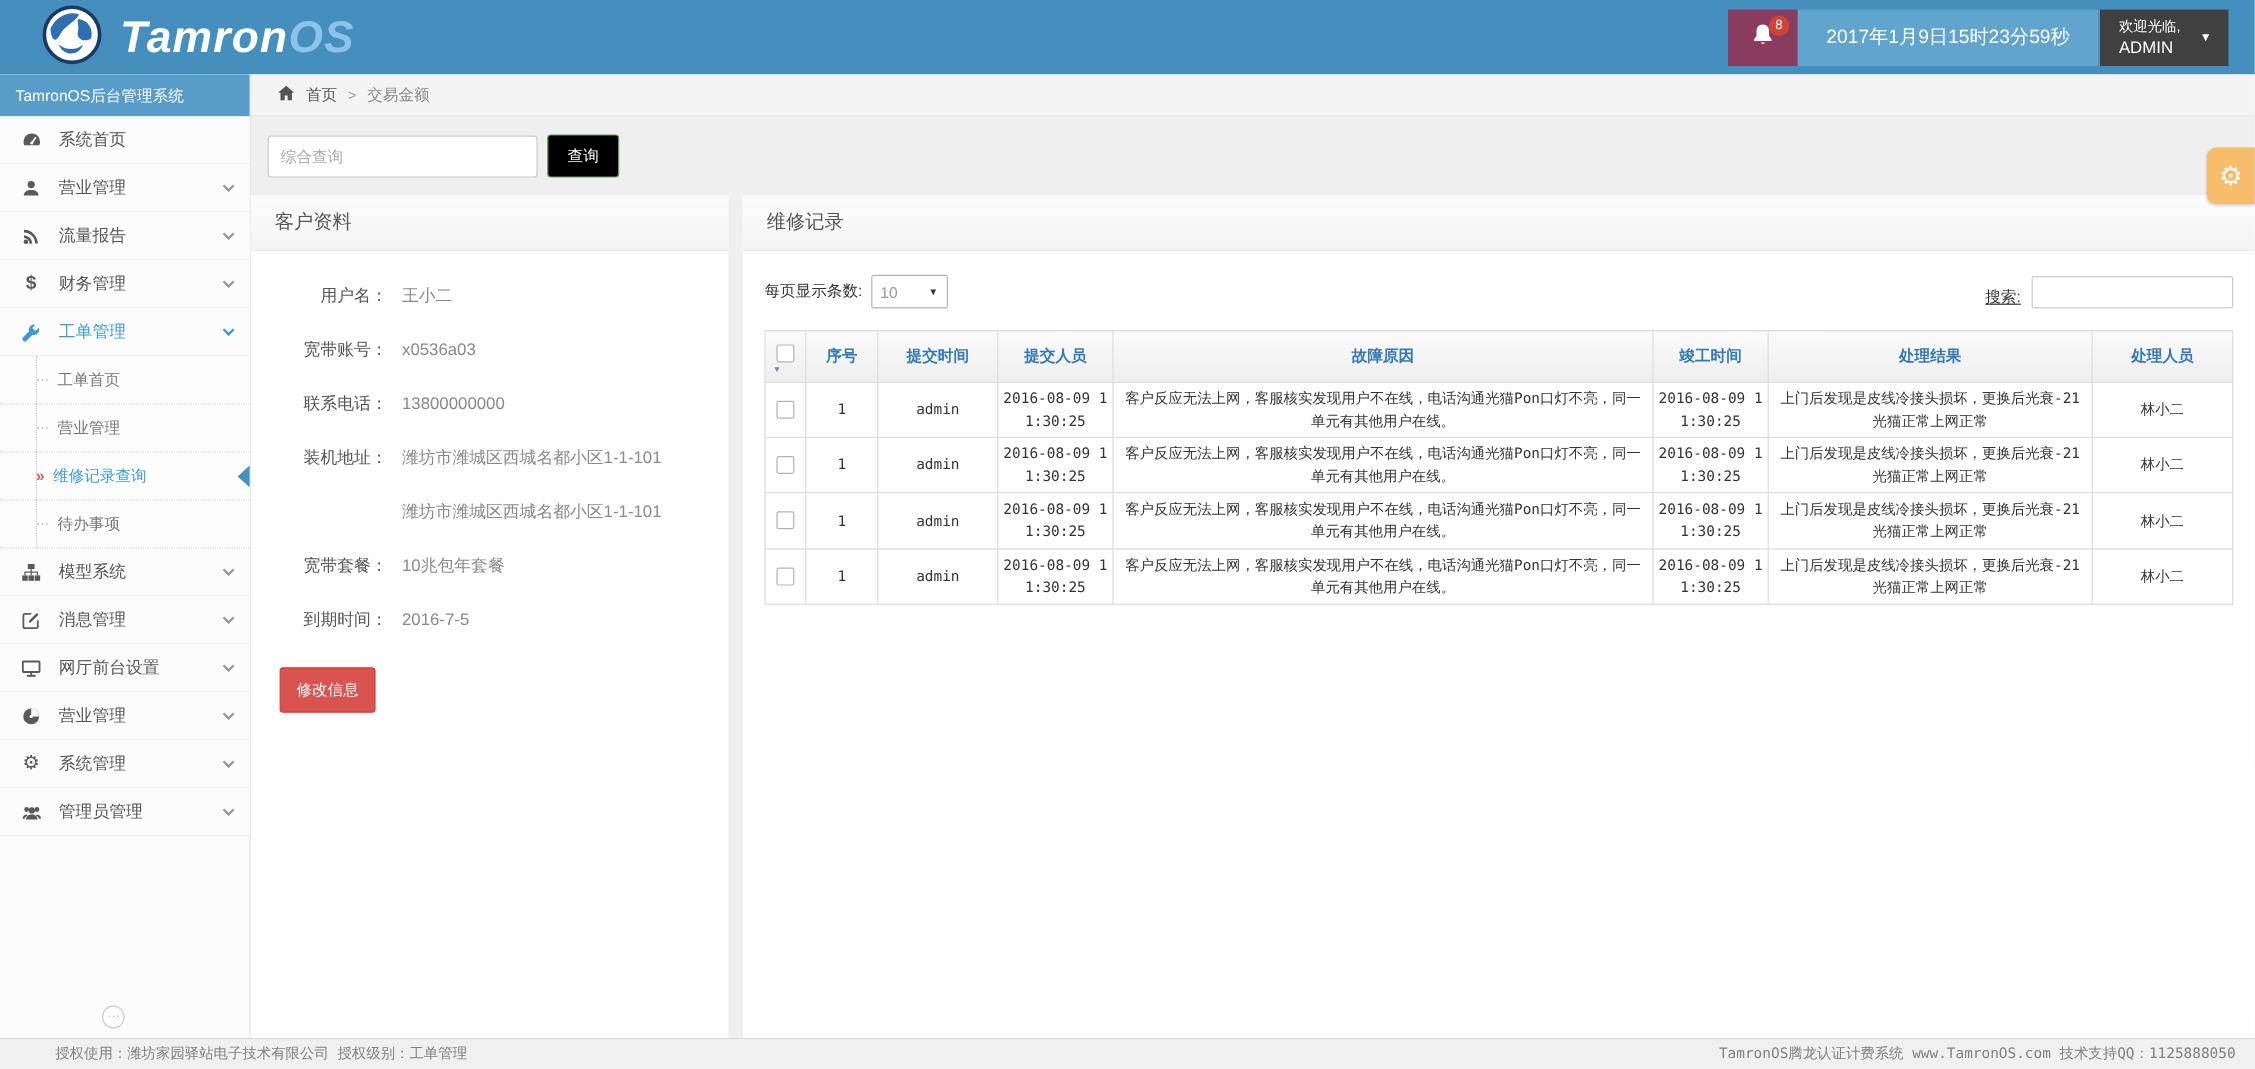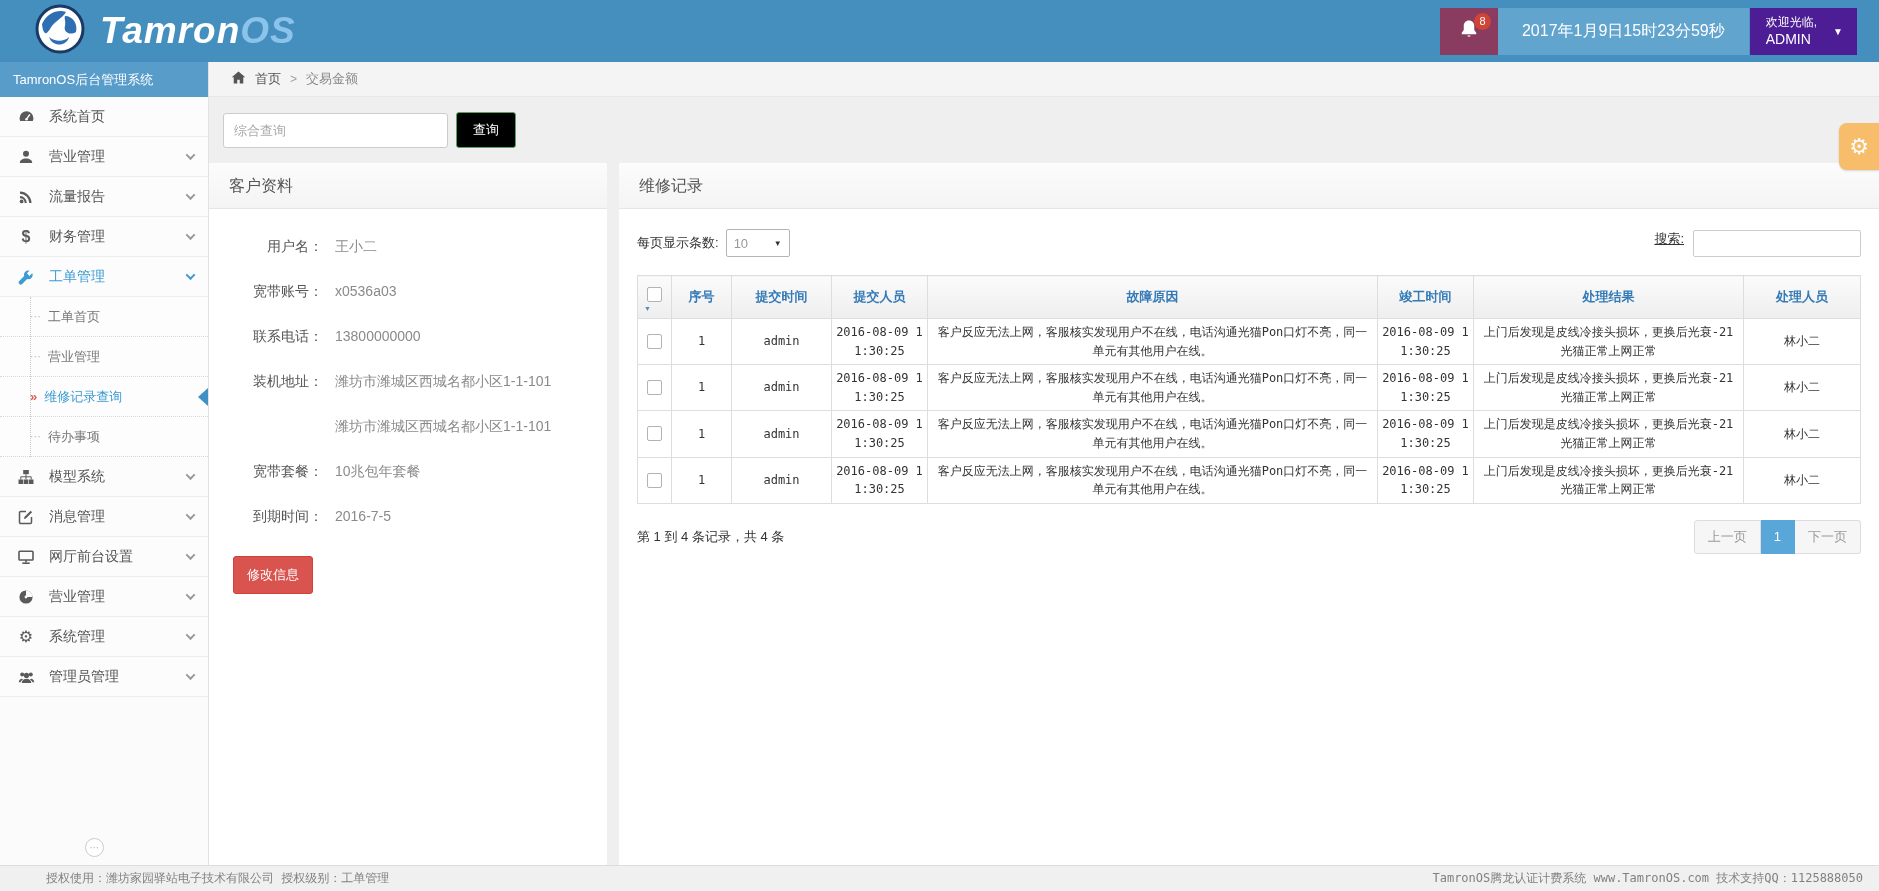--- a/index.html
+++ b/index.html
@@ -8,21 +8,21 @@
 
   
   .topbar { height:62px; background:#458fbf; display:flex; justify-content:space-between; align-items:center; flex:none; }
   .brand { display:flex; align-items:center; padding-left:34px; gap:14px; cursor:pointer; }
   .brand-text { font-size:37px; font-weight:bold; font-style:italic; color:#fff; letter-spacing:1px; }
   .brand-text .os { color:#8cc3ea; }
   .topbar-right { display:flex; align-items:stretch; height:47px; margin-right:22px; }
   .notif { width:58px; background:#8a3c60; display:flex; align-items:center; justify-content:center; position:relative; cursor:pointer; }
   .badge { position:absolute; top:5px; right:7px; background:#cf4436; color:#fff; border-radius:50%; width:17px; height:17px; font-size:11px; line-height:17px; text-align:center; }
   .datetime { background:#61a4ce; color:#fff; font-size:16px; display:flex; align-items:center; padding:0 24px; }
-  .admin-box { background:#4c1d95; border-left:1px solid #4f95c2; color:#fff; display:flex; align-items:center; padding:0 14px 0 16px; gap:16px; cursor:pointer; }
+  .admin-box { background:#404040; border-left:1px solid #4f95c2; color:#fff; display:flex; align-items:center; padding:0 14px 0 16px; gap:16px; cursor:pointer; }
   .welcome .w1 { font-size:12px; line-height:16px; }
   .welcome .w2 { font-size:14px; line-height:18px; }
   .caret { color:#fff; font-size:10px; }
 
   
   .main { flex:1; min-height:0; display:flex; }
   .sidebar { width:209px; flex:none; background:#fbfbfb; border-right:1px solid #e2e2e2; position:relative; }
   .sidebar-title { height:35px; line-height:35px; background:#589cc9; color:#fff; font-size:13px; padding-left:13px; white-space:nowrap; }
   .mitem { height:40px; display:flex; align-items:center; border-bottom:1px solid #ededed; color:#555; font-size:14px; cursor:pointer; padding:0 14px 0 16px; gap:13px; background:#fcfcfc; }
   .micon { width:20px; display:inline-flex; justify-content:center; align-items:center; color:#5a5a5a; font-size:15px; font-weight:bold; }
@@ -59,21 +59,21 @@
   .frow { display:flex; margin-bottom:27px; font-size:14px; line-height:18px; }
   .flabel { width:96px; flex:none; text-align:right; color:#555; }
   .fvalue { margin-left:12px; color:#8a8a8a; }
   .btn-edit { margin:4px 0 0 6px; background:#d9534f; border:1px solid #d43f3a; color:#fff; font-size:13px; padding:9px 13px; border-radius:3px; cursor:pointer; font-family:inherit; }
 
   .records-body { padding:20px 18px; }
   .records-toolbar { display:flex; justify-content:space-between; align-items:center; font-size:13px; color:#333; }
   .perpage { display:flex; align-items:center; gap:7px; }
   .select-box { width:64px; height:28px; border:1px solid #b5b5b5; background:#fff; display:flex; align-items:center; justify-content:space-between; padding:0 7px; color:#999; font-size:13px; border-radius:2px; cursor:pointer; }
   .select-caret { font-size:8px; color:#333; }
-  .searchbox { display:flex; align-items:flex-start; gap:9px;text-decoration:underline; }
+  .searchbox { display:flex; align-items:flex-end; gap:9px;text-decoration:underline; }
   .table-search-input { width:168px; height:27px; border:1px solid #ccc; border-radius:2px; padding:0 6px; font-family:inherit; font-size:13px; }
 
   table { width:100%; border-collapse:collapse; table-layout:fixed; margin-top:18px; }
   th { background:linear-gradient(#fbfbfb,#eeeeee); color:#337ab7; font-size:13px; font-weight:bold; border:1px solid #ddd; padding:12px 4px; text-align:center; }
   td { border:1px solid #ddd; padding:4px; text-align:center; font-size:12px; color:#333;
        font-family:"DejaVu Sans Mono","Liberation Mono",monospace; word-break:break-all; line-height:1.55; }
   .cb { width:15px; height:15px; border:1px solid #b3b3b3; border-radius:2px; background:#fff; margin:0 auto; cursor:pointer; }
   th.col-check { padding:7px 4px 3px; }
   .cb-caret { color:#4a90c2; font-size:7px; text-align:left; padding-left:2px; margin-top:3px; cursor:pointer; }
 
@@ -410,28 +410,20 @@
                     <td>admin</td>
                     <td>2016-08-09 11:30:25</td>
                     <td>客户反应无法上网，客服核实发现用户不在线，电话沟通光猫Pon口灯不亮，同一单元有其他用户在线。</td>
                     <td>2016-08-09 11:30:25</td>
                     <td>上门后发现是皮线冷接头损坏，更换后光衰-21光猫正常上网正常</td>
                     <td>林小二</td>
                   </tr>
                 </tbody>
             </table>
 
-            <div class="records-footer">
-              <div class="summary">第 1 到 4 条记录，共 4 条</div>
-              <div class="pagination">
-                <button class="page-btn prev">上一页</button>
-                <button class="page-btn current">1</button>
-                <button class="page-btn next">下一页</button>
-              </div>
-            </div>
           </div>
         </div>
       </div>
     </div>
 
     <div class="quick-settings">
         <span>⚙</span>
       </div>
   </section>
 </div>

